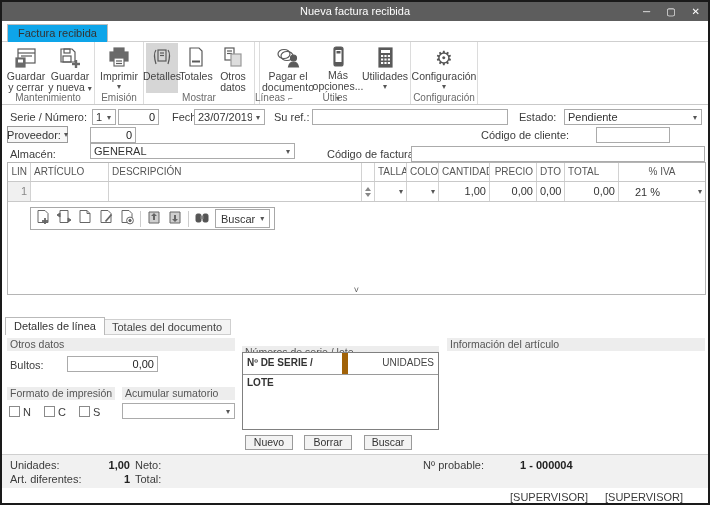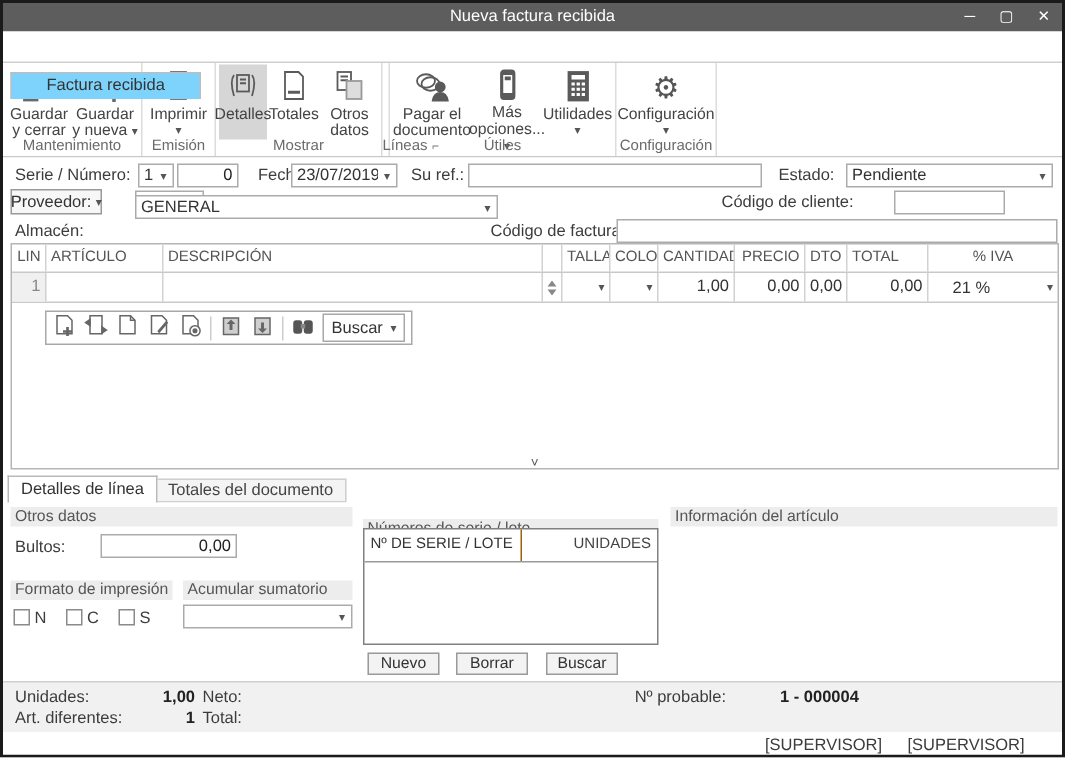--- a/index.html
+++ b/index.html
@@ -6,22 +6,22 @@
   .window{position:relative;width:710px;height:505px;box-sizing:border-box;border:2px solid #1a1a1a;
     background:#fff;font-family:"Liberation Sans",sans-serif;font-size:11px;color:#333;overflow:hidden;}
   
   .titlebar{position:absolute;top:0;left:0;right:0;height:19px;background:#5d5d5d;color:#fff;
     text-align:center;line-height:19px;font-size:11px;}
   .winctl{position:absolute;right:8px;top:0;height:19px;display:flex;gap:16px;align-items:center;
     color:#fff;font-size:10px;line-height:19px;}
   .winctl span{cursor:default;}
   
   .tabstrip{position:absolute;top:19px;left:0;right:0;height:21px;background:#fff;border-bottom:1px solid #cfcfcf;box-sizing:border-box;}
-  .ribbontab{position:absolute;left:5px;top:3px;height:18px;line-height:17px;padding:0 23px;background:#7dd3fc;
-    border:1px solid #bdbdbd;border-bottom:none;box-sizing:border-box;z-index:2;margin-top:24px;}
+  .ribbontab{position:absolute;left:5px;top:3px;height:18px;line-height:17px;padding:0 10px;background:#0ea5e9;
+    border:1px solid #bdbdbd;border-bottom:none;box-sizing:border-box;z-index:2;}
   
   .ribbon{position:absolute;top:40px;left:0;right:0;height:63px;background:#fff;border-bottom:1px solid #c9c9c9;
     display:flex;box-sizing:border-box;}
   .rgroup{position:relative;border-right:1px solid #dcdcdc;padding:1px 2px 12px 2px;}
   .rgname{position:absolute;bottom:0;left:0;right:0;height:12px;line-height:11px;text-align:center;
     font-size:10px;color:#6b6b6b;white-space:nowrap;}
   .rbuttons{display:flex;height:50px;}
   .rbtn{display:flex;flex-direction:column;align-items:center;width:44px;padding-top:1px;text-align:center;
     font-size:10.5px;color:#444;line-height:11px;cursor:default;}
   .rbtn.sel{background:#d6d6d6;}
@@ -37,21 +37,21 @@
     font-family:"Liberation Sans",sans-serif;font-size:11px;color:#222;padding:0 3px;}
   input.tbox{outline:none;}
   .tr{text-align:right;}
   .combo{position:absolute;box-sizing:border-box;height:16px;border:1px solid #ababab;background:#fff;
     display:flex;align-items:center;padding-left:3px;}
   .combo .cval{flex:1;white-space:nowrap;overflow:hidden;}
   .combo .caret{width:12px;text-align:center;}
   .btnlike{position:absolute;box-sizing:border-box;border:1px solid #9a9a9a;background:#f7f7f7;
     display:flex;align-items:center;justify-content:center;gap:3px;font-size:11px;color:#333;cursor:default;}
   
-  .linesbox{position:absolute;top:160px;left:5px;width:699px;height:151px;border:1px solid #b5b5b5;box-sizing:border-box;background:#fff;}
+  .linesbox{position:absolute;top:160px;left:5px;width:699px;height:133px;border:1px solid #b5b5b5;box-sizing:border-box;background:#fff;}
   .ghead{display:flex;height:18px;border-bottom:1px solid #c9c9c9;font-size:10px;color:#555;}
   .ghead .gc{border-right:1px solid #d2d2d2;line-height:17px;padding:0 3px;box-sizing:border-box;white-space:nowrap;overflow:hidden;}
   .grow{display:flex;height:19px;border-bottom:1px solid #c9c9c9;}
   .grow .gc{border-right:1px solid #d2d2d2;line-height:18px;padding:0 3px;box-sizing:border-box;font-size:11px;}
   .rowhdr{background:#f0f0f0;color:#888;text-align:right;}
   .cellcombo{display:flex;align-items:center;}
   .cellcombo .cval{flex:1;margin-left:13px;}
   .spincell{display:flex;flex-direction:column;align-items:center;justify-content:center;gap:2px;}
   .spin-up{width:0;height:0;border-left:3px solid transparent;border-right:3px solid transparent;border-bottom:4px solid #888;}
   .spin-dn{width:0;height:0;border-left:3px solid transparent;border-right:3px solid transparent;border-top:4px solid #888;}
@@ -68,21 +68,21 @@
   .dtab{position:absolute;box-sizing:border-box;padding:0 8px;cursor:default;white-space:nowrap;}
   .dtab.active{left:3px;top:1px;height:18px;line-height:17px;background:#fff;border:1px solid #b9b9b9;border-bottom:none;z-index:2;}
   .dtab.inactive{left:101px;top:3px;height:16px;line-height:15px;background:#f4f4f4;border:1px solid #cfcfcf;color:#444;}
   
   .panel{position:absolute;top:333px;left:0;right:0;height:119px;background:#fff;}
   .ghdr{position:absolute;box-sizing:border-box;height:13px;line-height:13px;background:#ededed;color:#555;
     font-size:10.5px;padding-left:3px;white-space:nowrap;}
   .cbox{position:absolute;width:11px;height:11px;border:1px solid #8a8a8a;background:#fff;box-sizing:border-box;cursor:default;}
   .slt-table{position:absolute;left:240px;top:17px;width:197px;height:78px;border:1px solid #808080;box-sizing:border-box;background:#fff;}
   .slt-head{display:flex;height:21px;border-bottom:1px solid #9a9a9a;font-size:10px;}
-  .slt-h1{width:105px;border-right:1px solid #a16207;font-weight:normal;line-height:20px;padding-left:4px;box-sizing:border-box;}
+  .slt-h1{width:105px;border-right:6px solid #a16207;font-weight:bold;line-height:20px;padding-left:4px;box-sizing:border-box;}
   .slt-h2{flex:1;line-height:20px;text-align:right;padding-right:4px;color:#444;}
   .pbtn{position:absolute;box-sizing:border-box;width:48px;height:15px;border:1px solid #9a9a9a;background:#f3f3f3;
     text-align:center;line-height:13px;font-size:10.5px;color:#333;cursor:default;}
   
   .status{position:absolute;top:452px;left:0;right:0;height:34px;background:#f1f1f1;border-top:1px solid #cfcfcf;box-sizing:border-box;}
   .sval{font-weight:bold;color:#222;}
   .footer{position:absolute;top:486px;left:0;right:0;height:17px;background:#fff;}
 </style>
 </head>
 <body>
@@ -281,21 +281,21 @@
 
     <div class="btnlike" style="left:5px;top:21px;width:61px;height:17px">
       <span>Proveedor:</span>
         <span class="caret">▾</span>
     </div>
     <input class="tbox tr" style="left: 88px; top: 22px; width: 46px;" value="0">
     <span class="lbl" style="left:479px;top:24px">Código de cliente:</span>
     <input class="tbox" style="left: 594px; top: 22px; width: 74px;" value="">
 
     <span class="lbl" style="left:8px;top:43px">Almacén:</span>
-    <div class="combo" style="left:88px;top:25px;width:242px">
+    <div class="combo" style="left:88px;top:38px;width:205px">
       <span class="cval">GENERAL</span>
         <span class="caret">▾</span>
     </div>
     <span class="lbl" style="left:325px;top:43px">Código de factura:</span>
     <input class="tbox" style="left: 409px; top: 41px; width: 294px;" value="">
   </div>
 
   <div class="linesbox">
     <div class="ghead">
       <div class="gc" style="width:23px;text-align:right">LIN</div>

